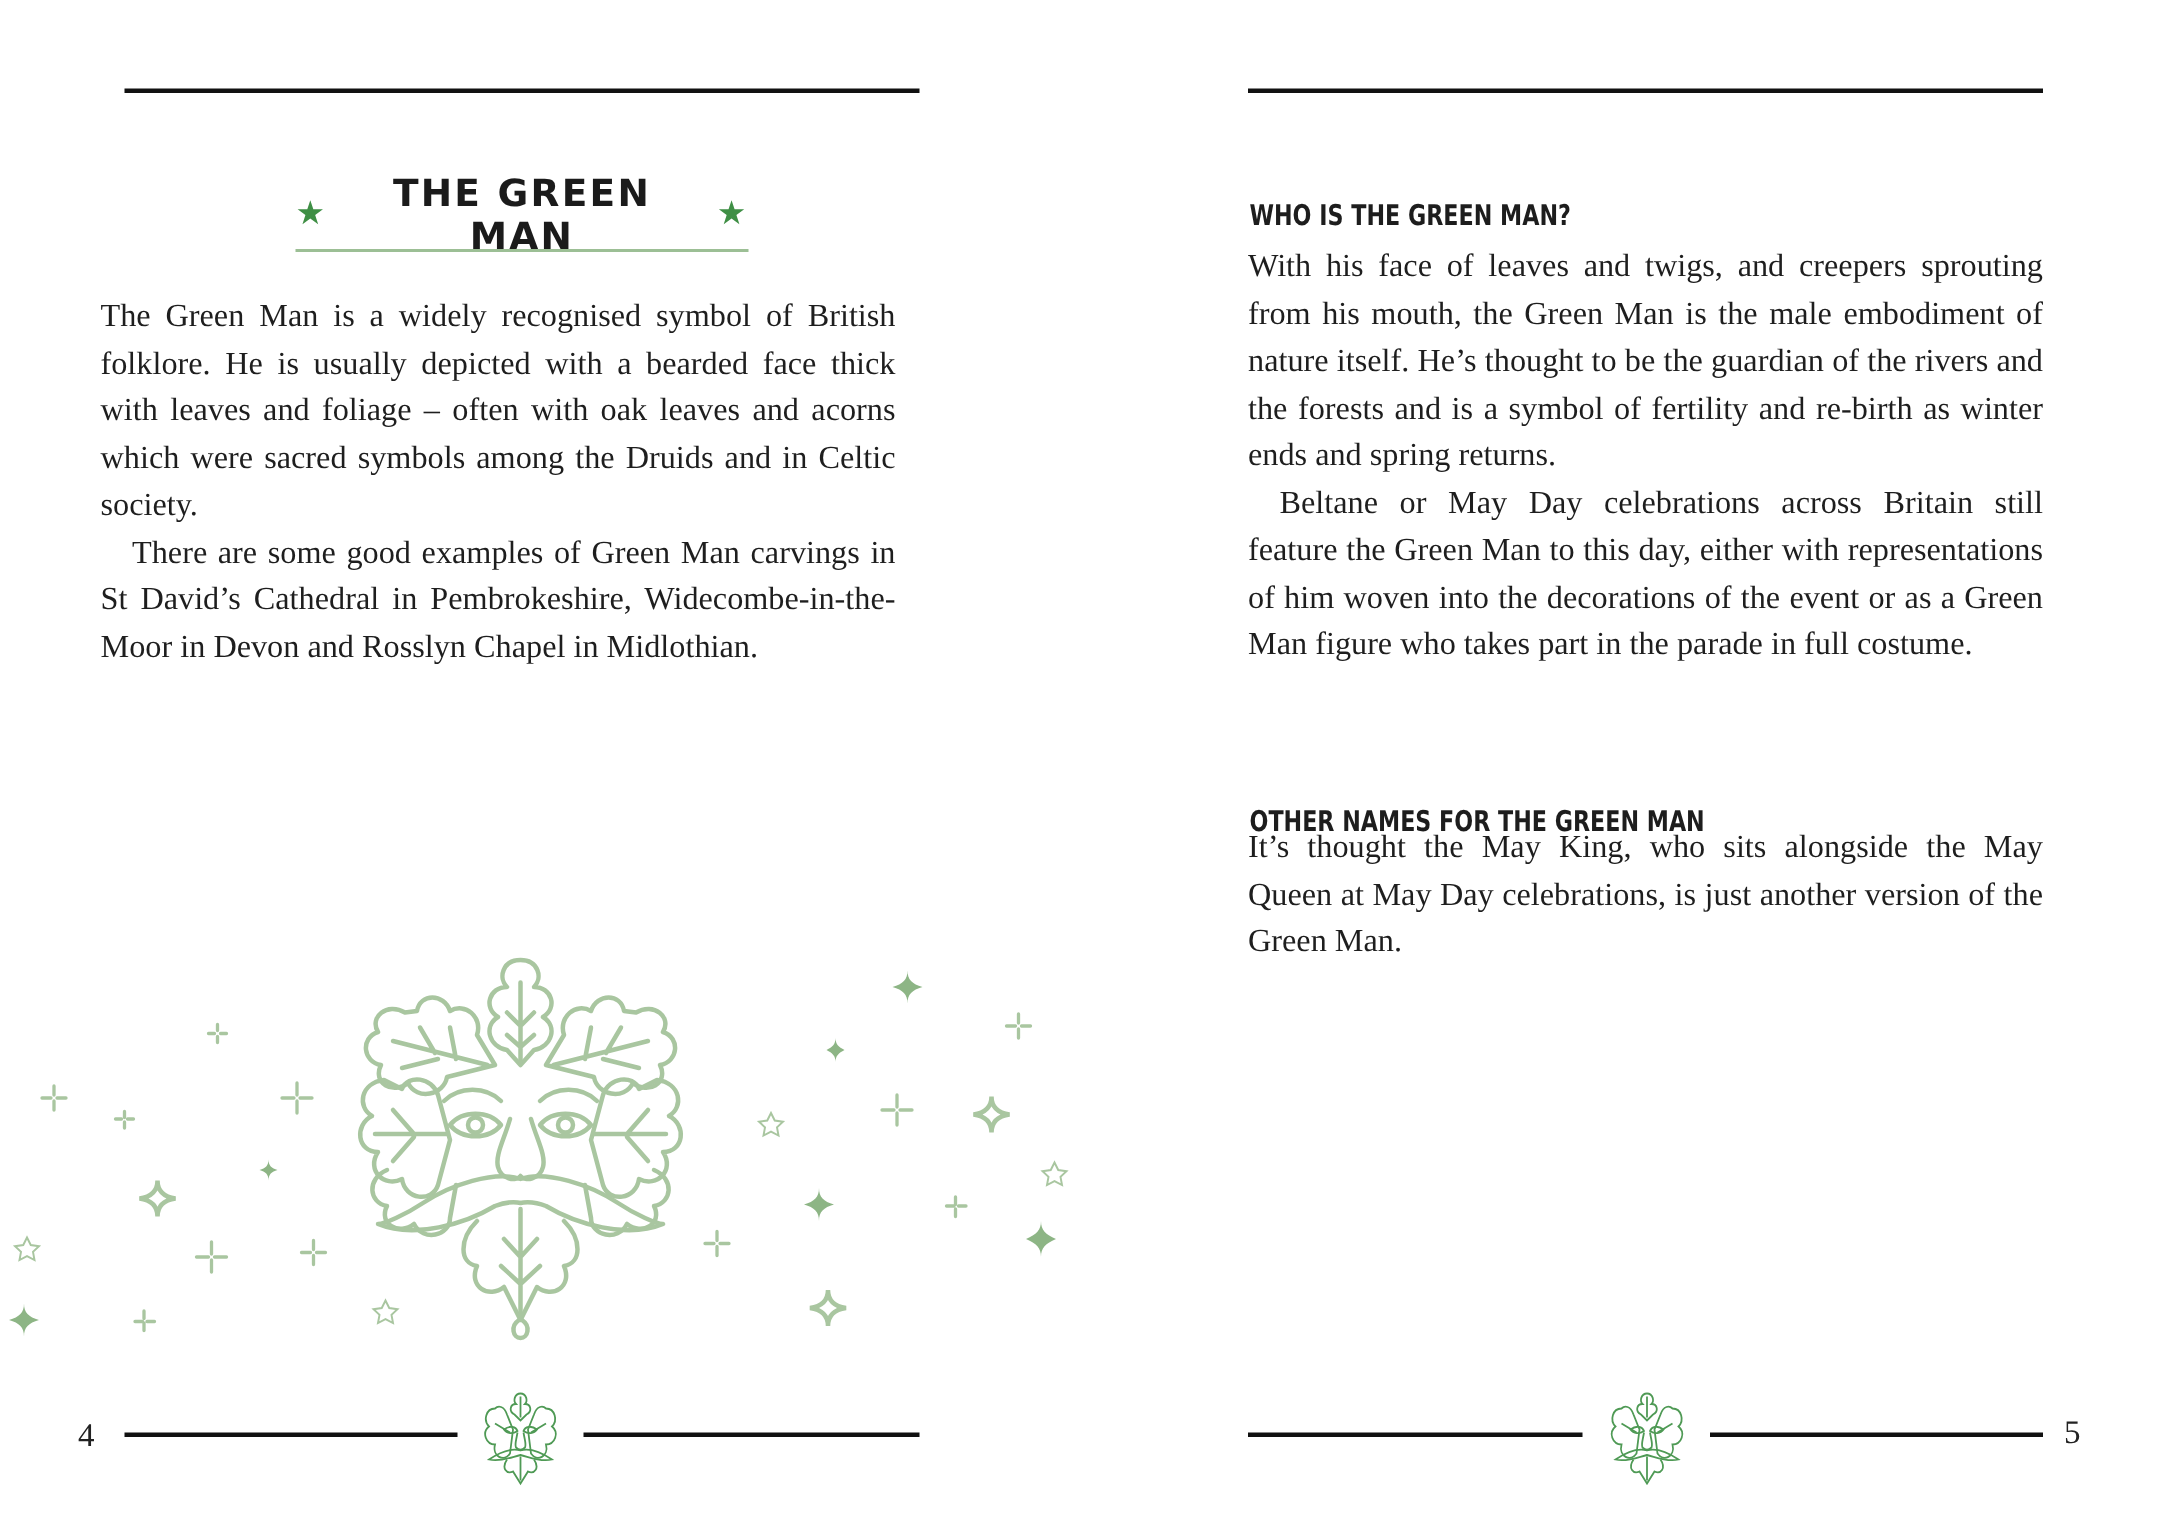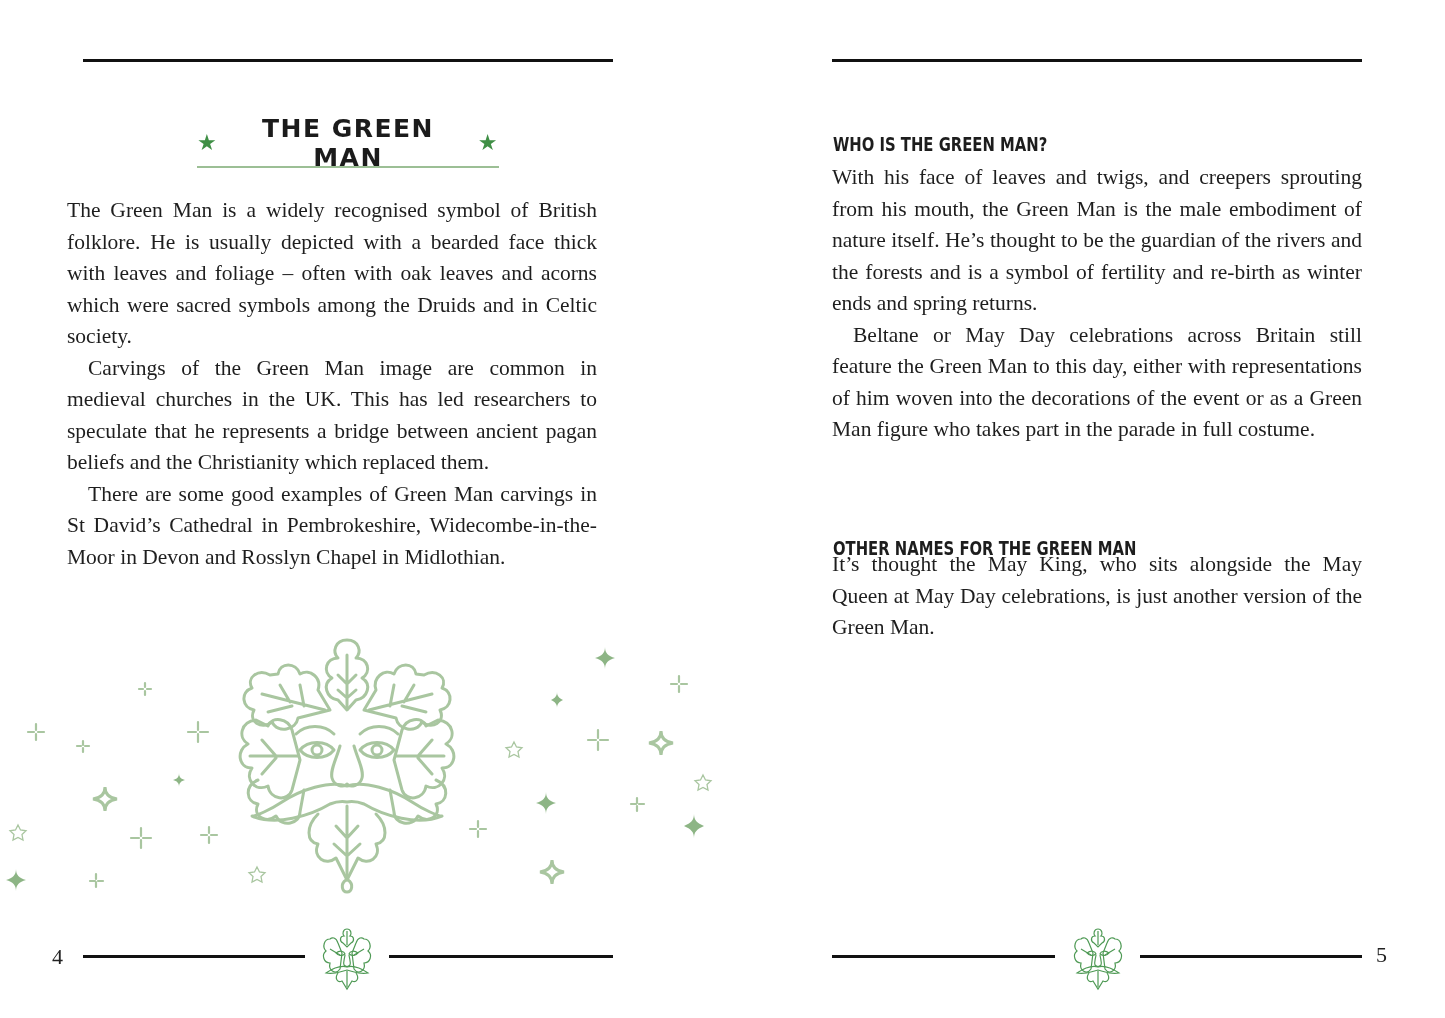--- a/index.html
+++ b/index.html
@@ -30,21 +30,20 @@
     <div class="title">
       <span class="star">★</span>
       <span>THE GREEN MAN</span>
       <span class="star">★</span>
     </div>
     <div class="title-underline"></div>
   </div>
 
   <div class="body-text" style="left:67px; top:195px; width:530px;">
     <p>The Green Man is a widely recognised symbol of British folklore. He is usually depicted with a bearded face thick with leaves and foliage – often with oak leaves and acorns which were sacred symbols among the Druids and in Celtic society.</p>
-    <p class="ind">Carvings of the Green Man image are common in medieval churches in the UK. This has led researchers to speculate that he represents a bridge between ancient pagan beliefs and the Christianity which replaced them.</p>
     <p class="ind">There are some good examples of Green Man carvings in St David’s Cathedral in Pembrokeshire, Widecombe-in-the-Moor in Devon and Rosslyn Chapel in Midlothian.</p>
   </div>
 
   <svg class="illus" style="left:0; top:630px;" width="722" height="270" viewBox="0 0 722 270">
     <g fill="none" stroke="#a9c6a0" stroke-width="3" stroke-linecap="round" stroke-linejoin="round">
 
       <path d="M347 10 C335 10 332 22 338 28 C326 28 322 42 332 48 C322 54 326 68 338 70 L347 80 L356 70 C368 68 372 54 362 48 C372 42 368 28 356 28 C362 22 359 10 347 10 Z"></path>
       <path d="M347 25 L347 78 M338 45 L347 54 L356 45 M338 60 L347 68 L356 60"></path>
 
       <path d="M270 45 C258 38 246 48 252 58 C240 62 242 78 254 80 C248 92 262 100 272 92 C278 104 296 100 298 88 L330 80 L318 60 C322 48 310 38 300 44 C296 32 280 32 278 44 Z"></path>

